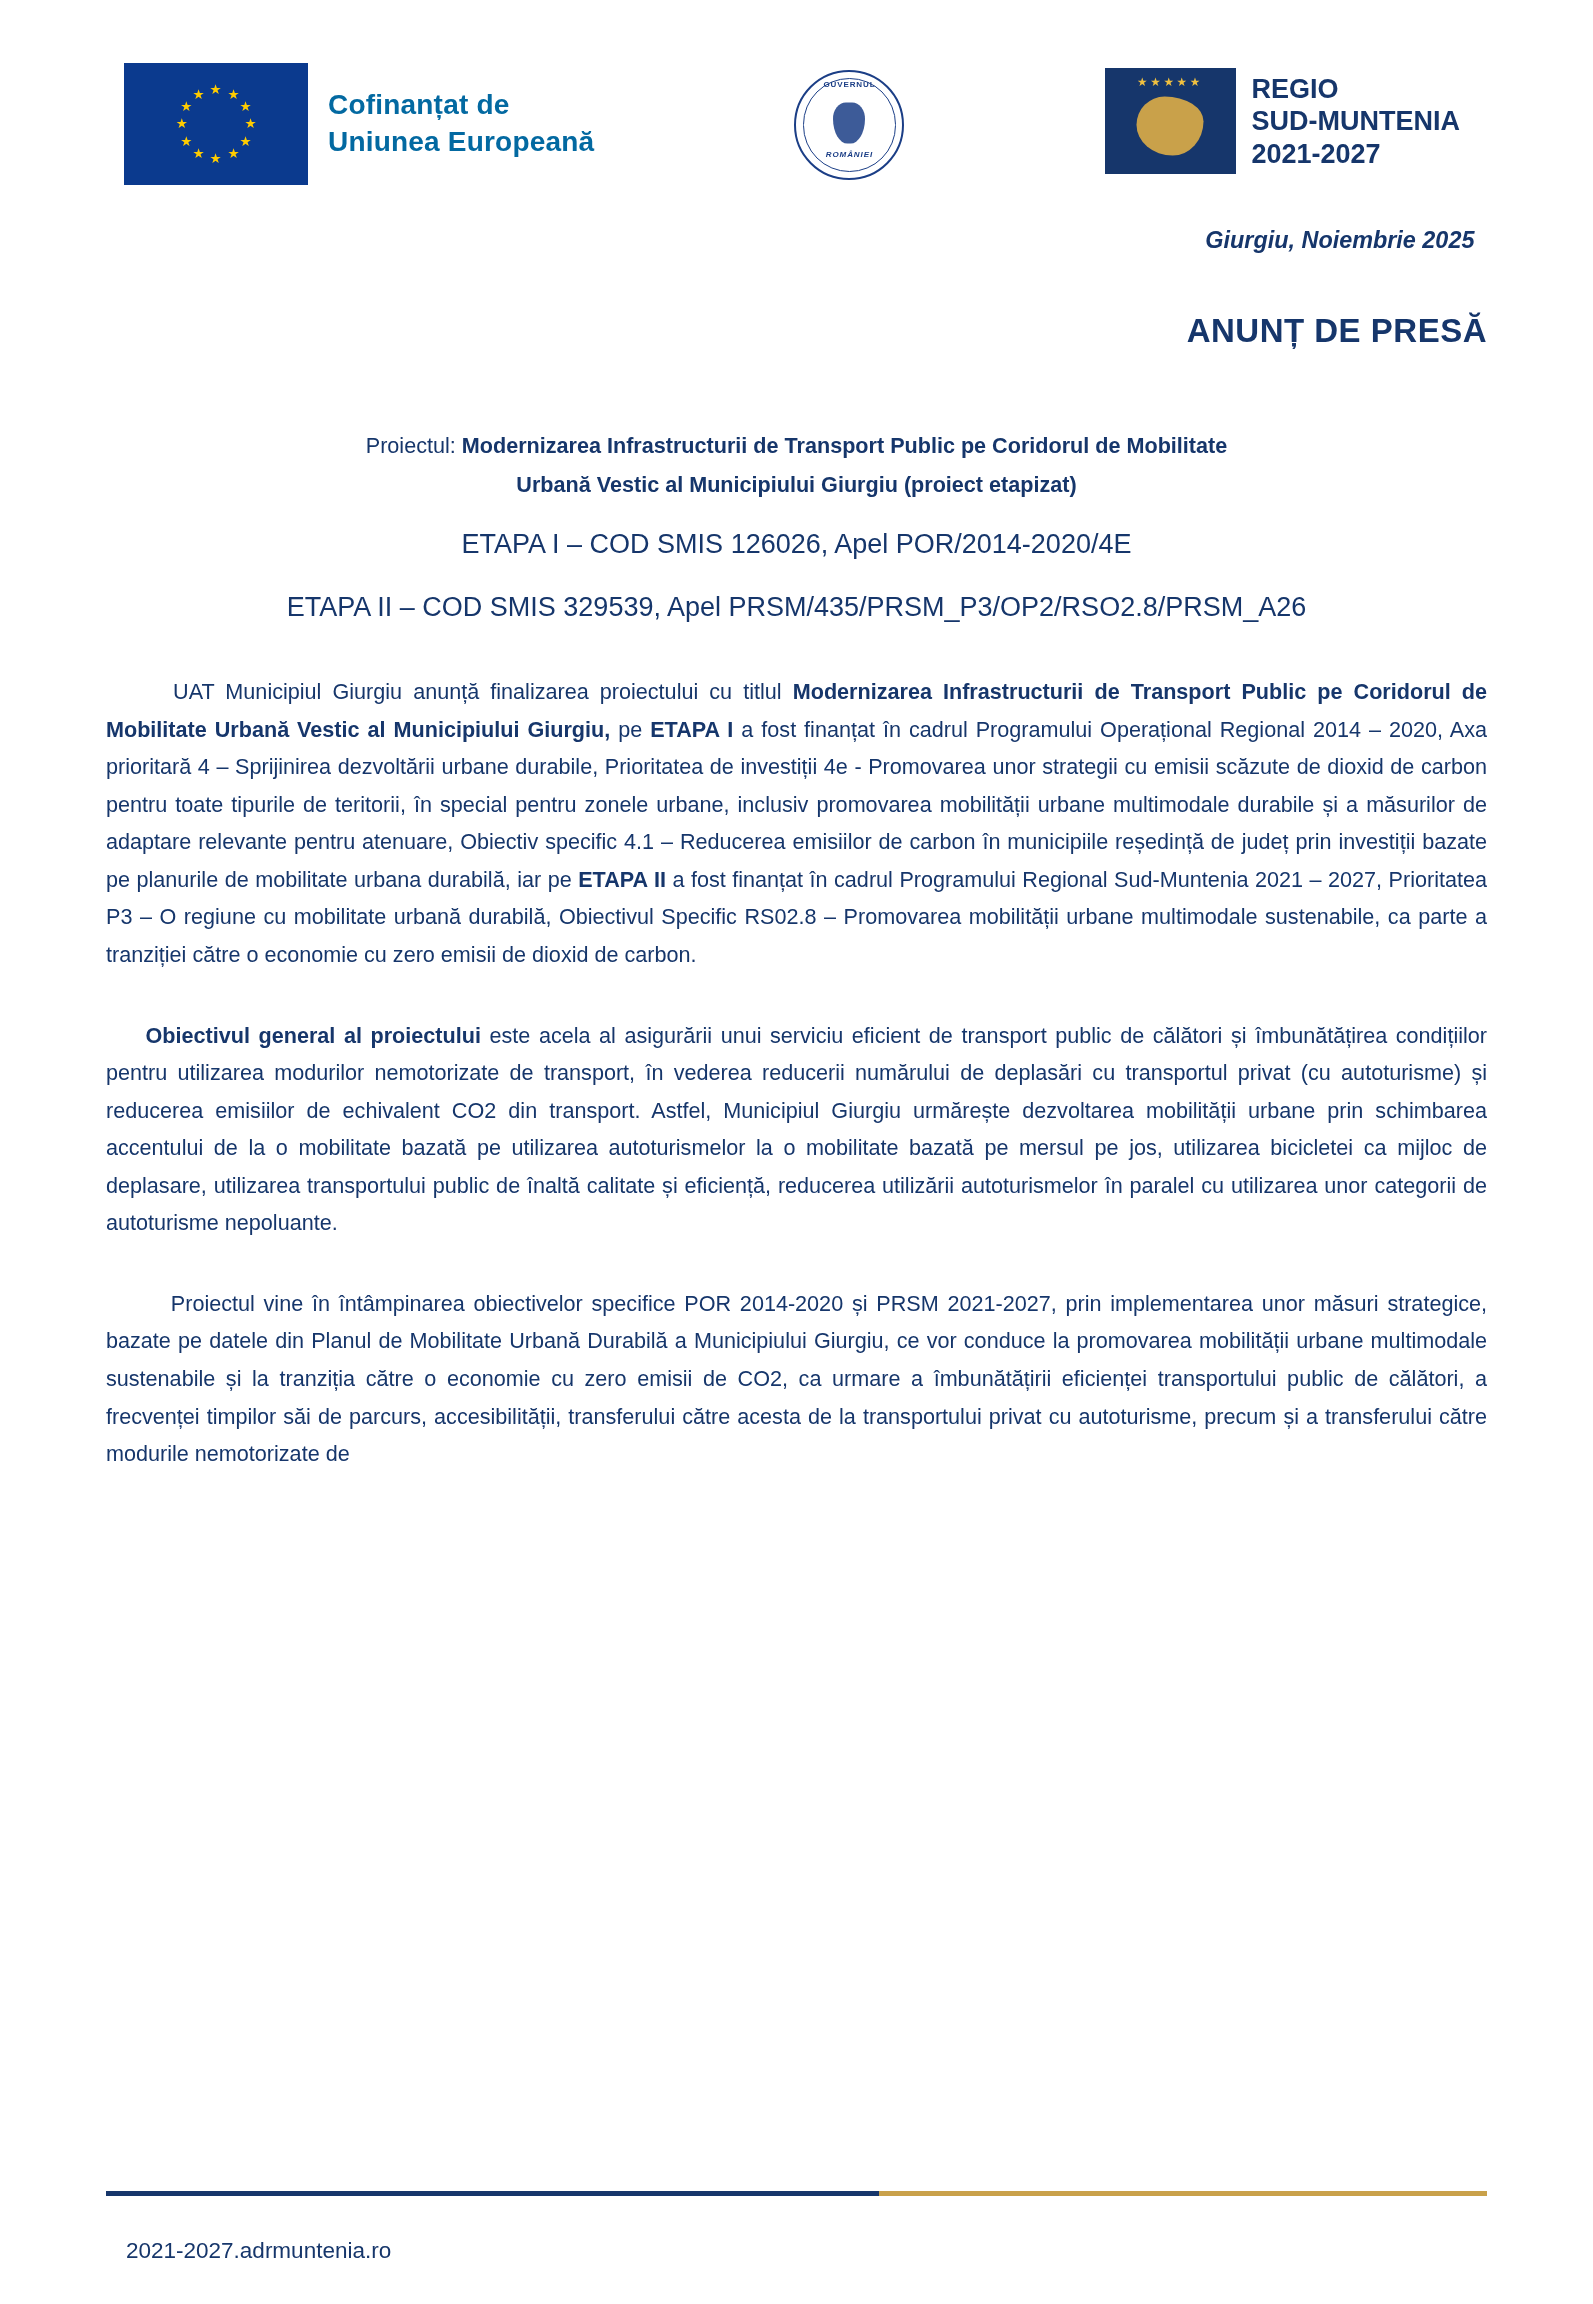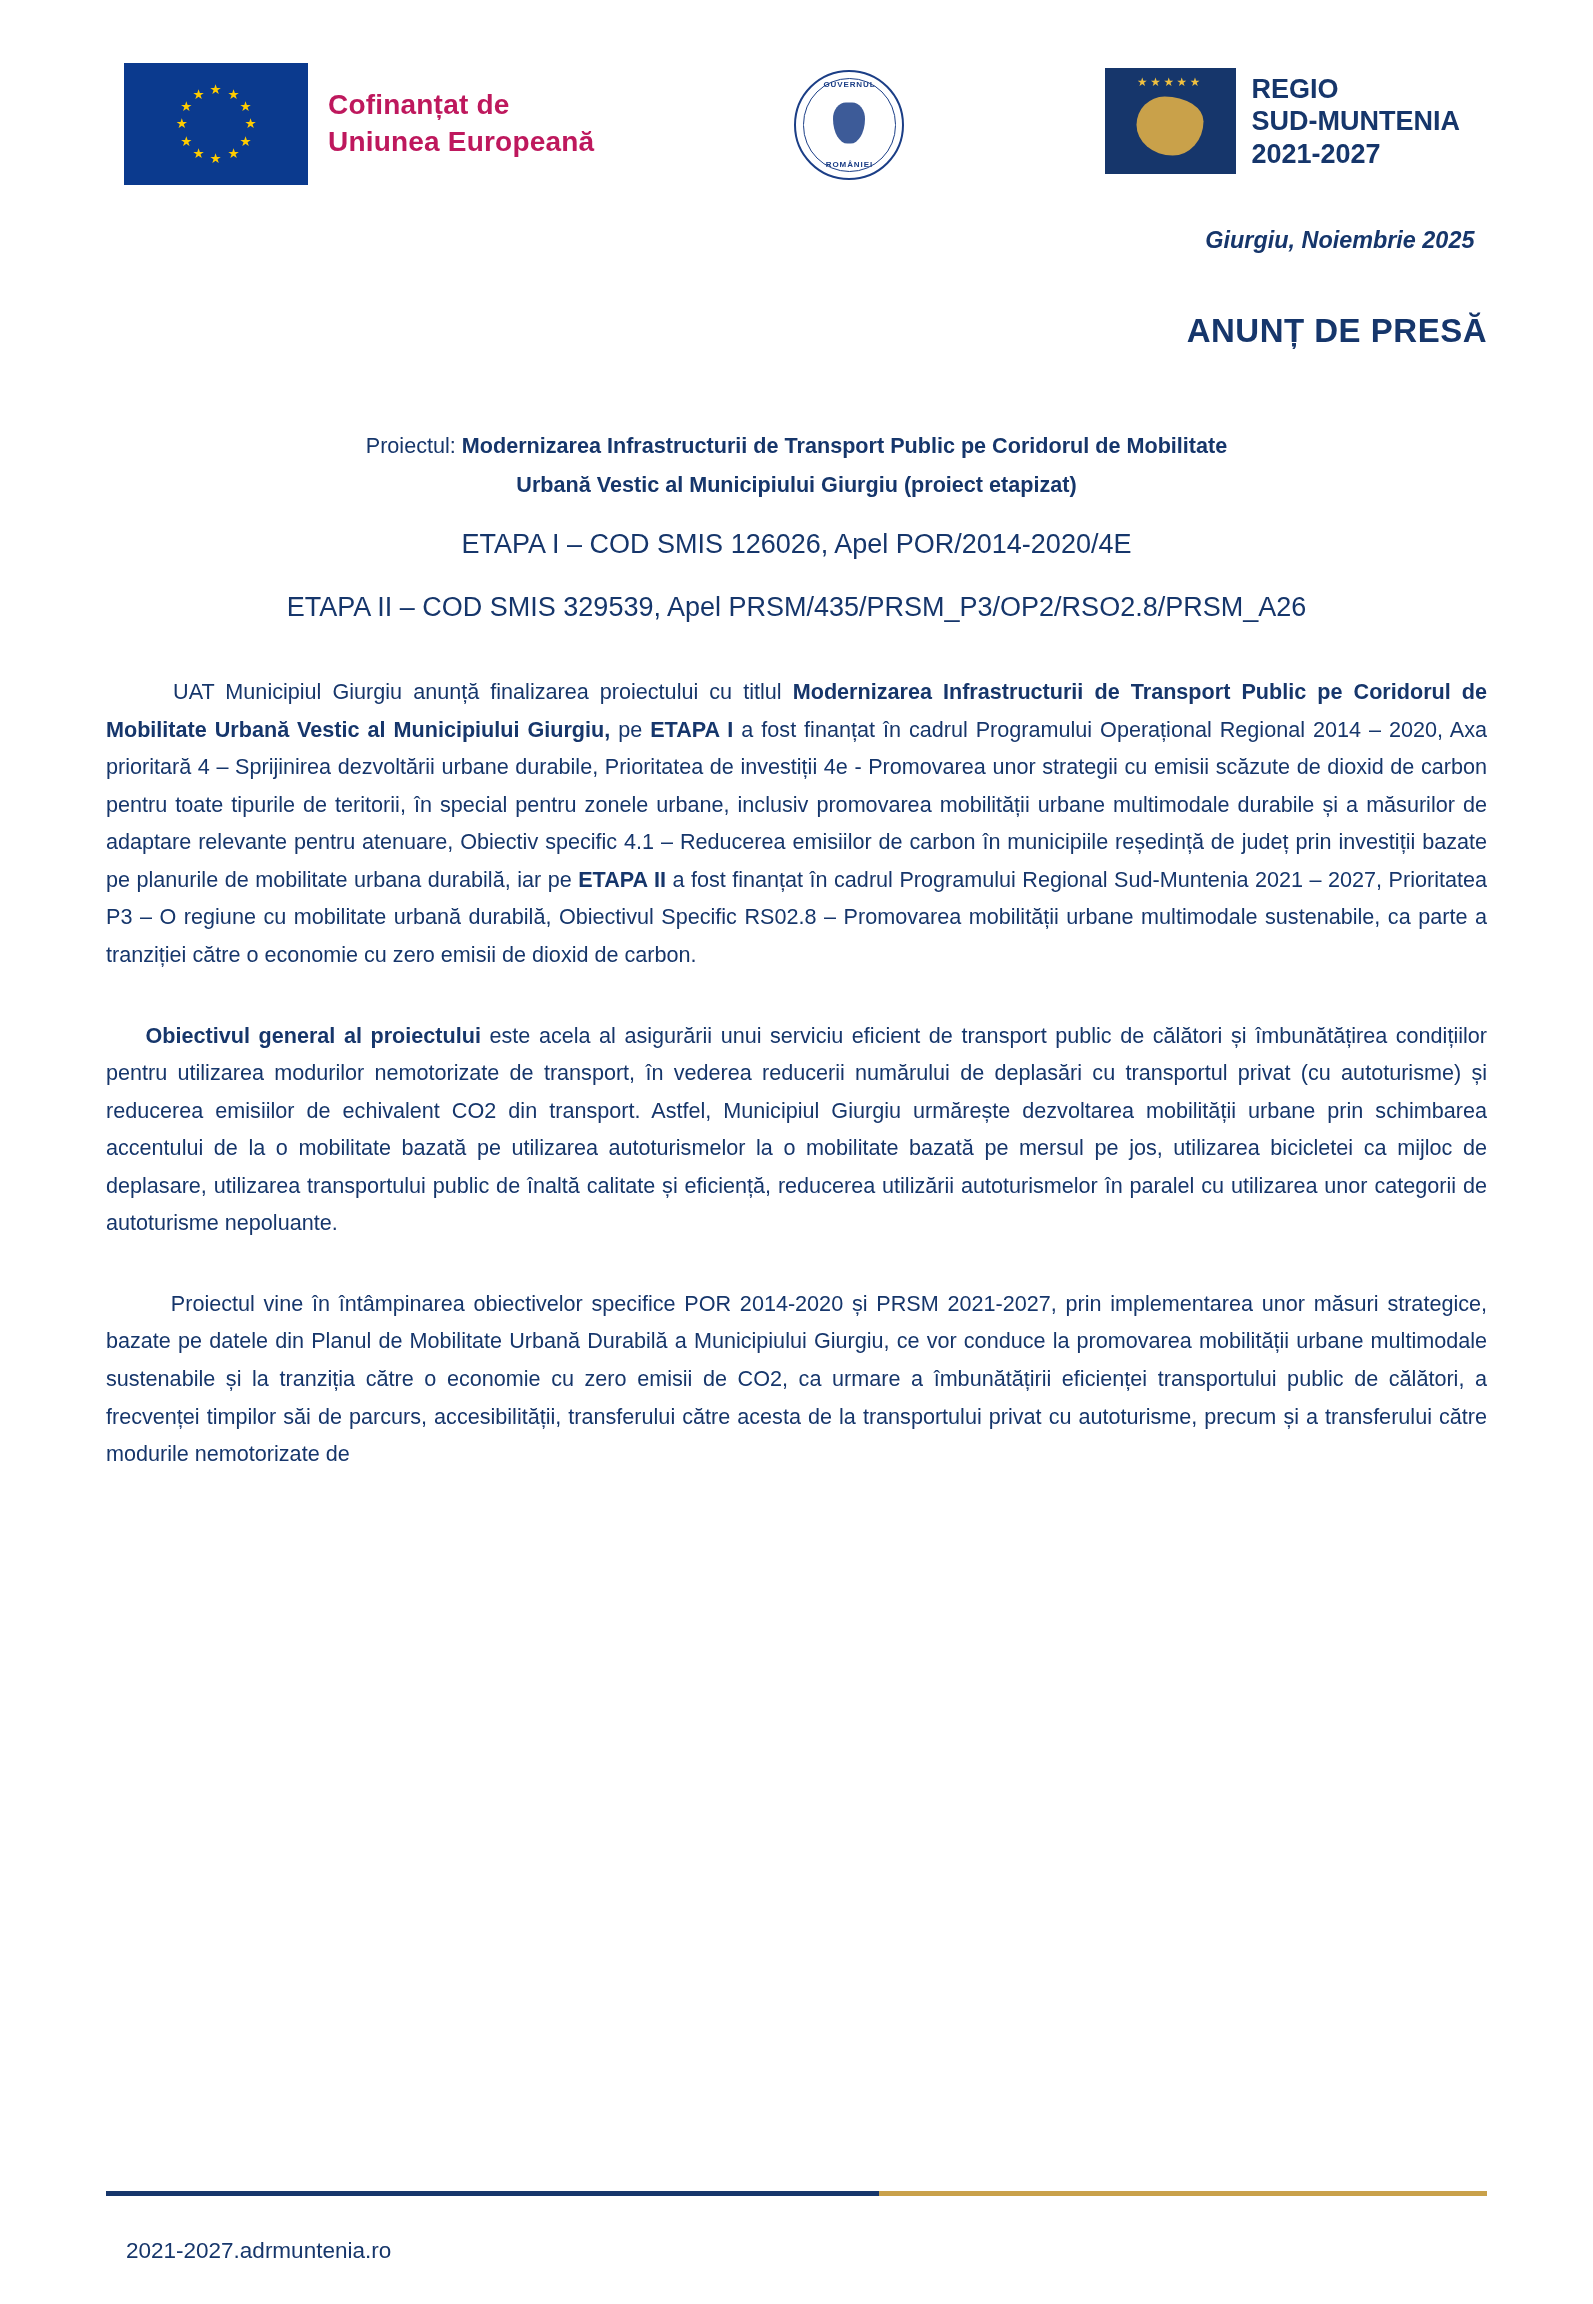--- a/index.html
+++ b/index.html
@@ -61,21 +61,21 @@
     line-height: 13.5px;
     transform: translate(-50%, -50%);
   }
   .eu-star span {
     position: absolute;
     transform: translate(-50%, -50%);
   }
   .eu-text {
     font-size: 28px;
     font-weight: bold;
-    color: #be185d;
+    color: #0369a1;
     line-height: 1.32;
     letter-spacing: 0.2px;
     white-space: nowrap;
   }
   .gov-seal {
     width: 106px;
     height: 106px;
     border-radius: 50%;
     border: 2.7px solid #1b3e86;
     position: relative;
@@ -103,21 +103,21 @@
   .gov-seal .txt-top, .gov-seal .txt-bot {
     position: absolute;
     left: 0; right: 0;
     text-align: center;
     font-size: 8px;
     letter-spacing: 0.9px;
     color: #1b3e86;
     font-weight: bold;
   }
   .gov-seal .txt-top { top: 8px; text-align: center; }
-  .gov-seal .txt-bot { bottom: 9px; }
+  .gov-seal .txt-bot { bottom: 19px; font-style: italic; }
 
   .regio-block {
     display: flex;
     align-items: center;
     gap: 16px;
     margin-top: 5.4px;
   }
   .regio-mark {
     width: 131px;
     height: 106px;

